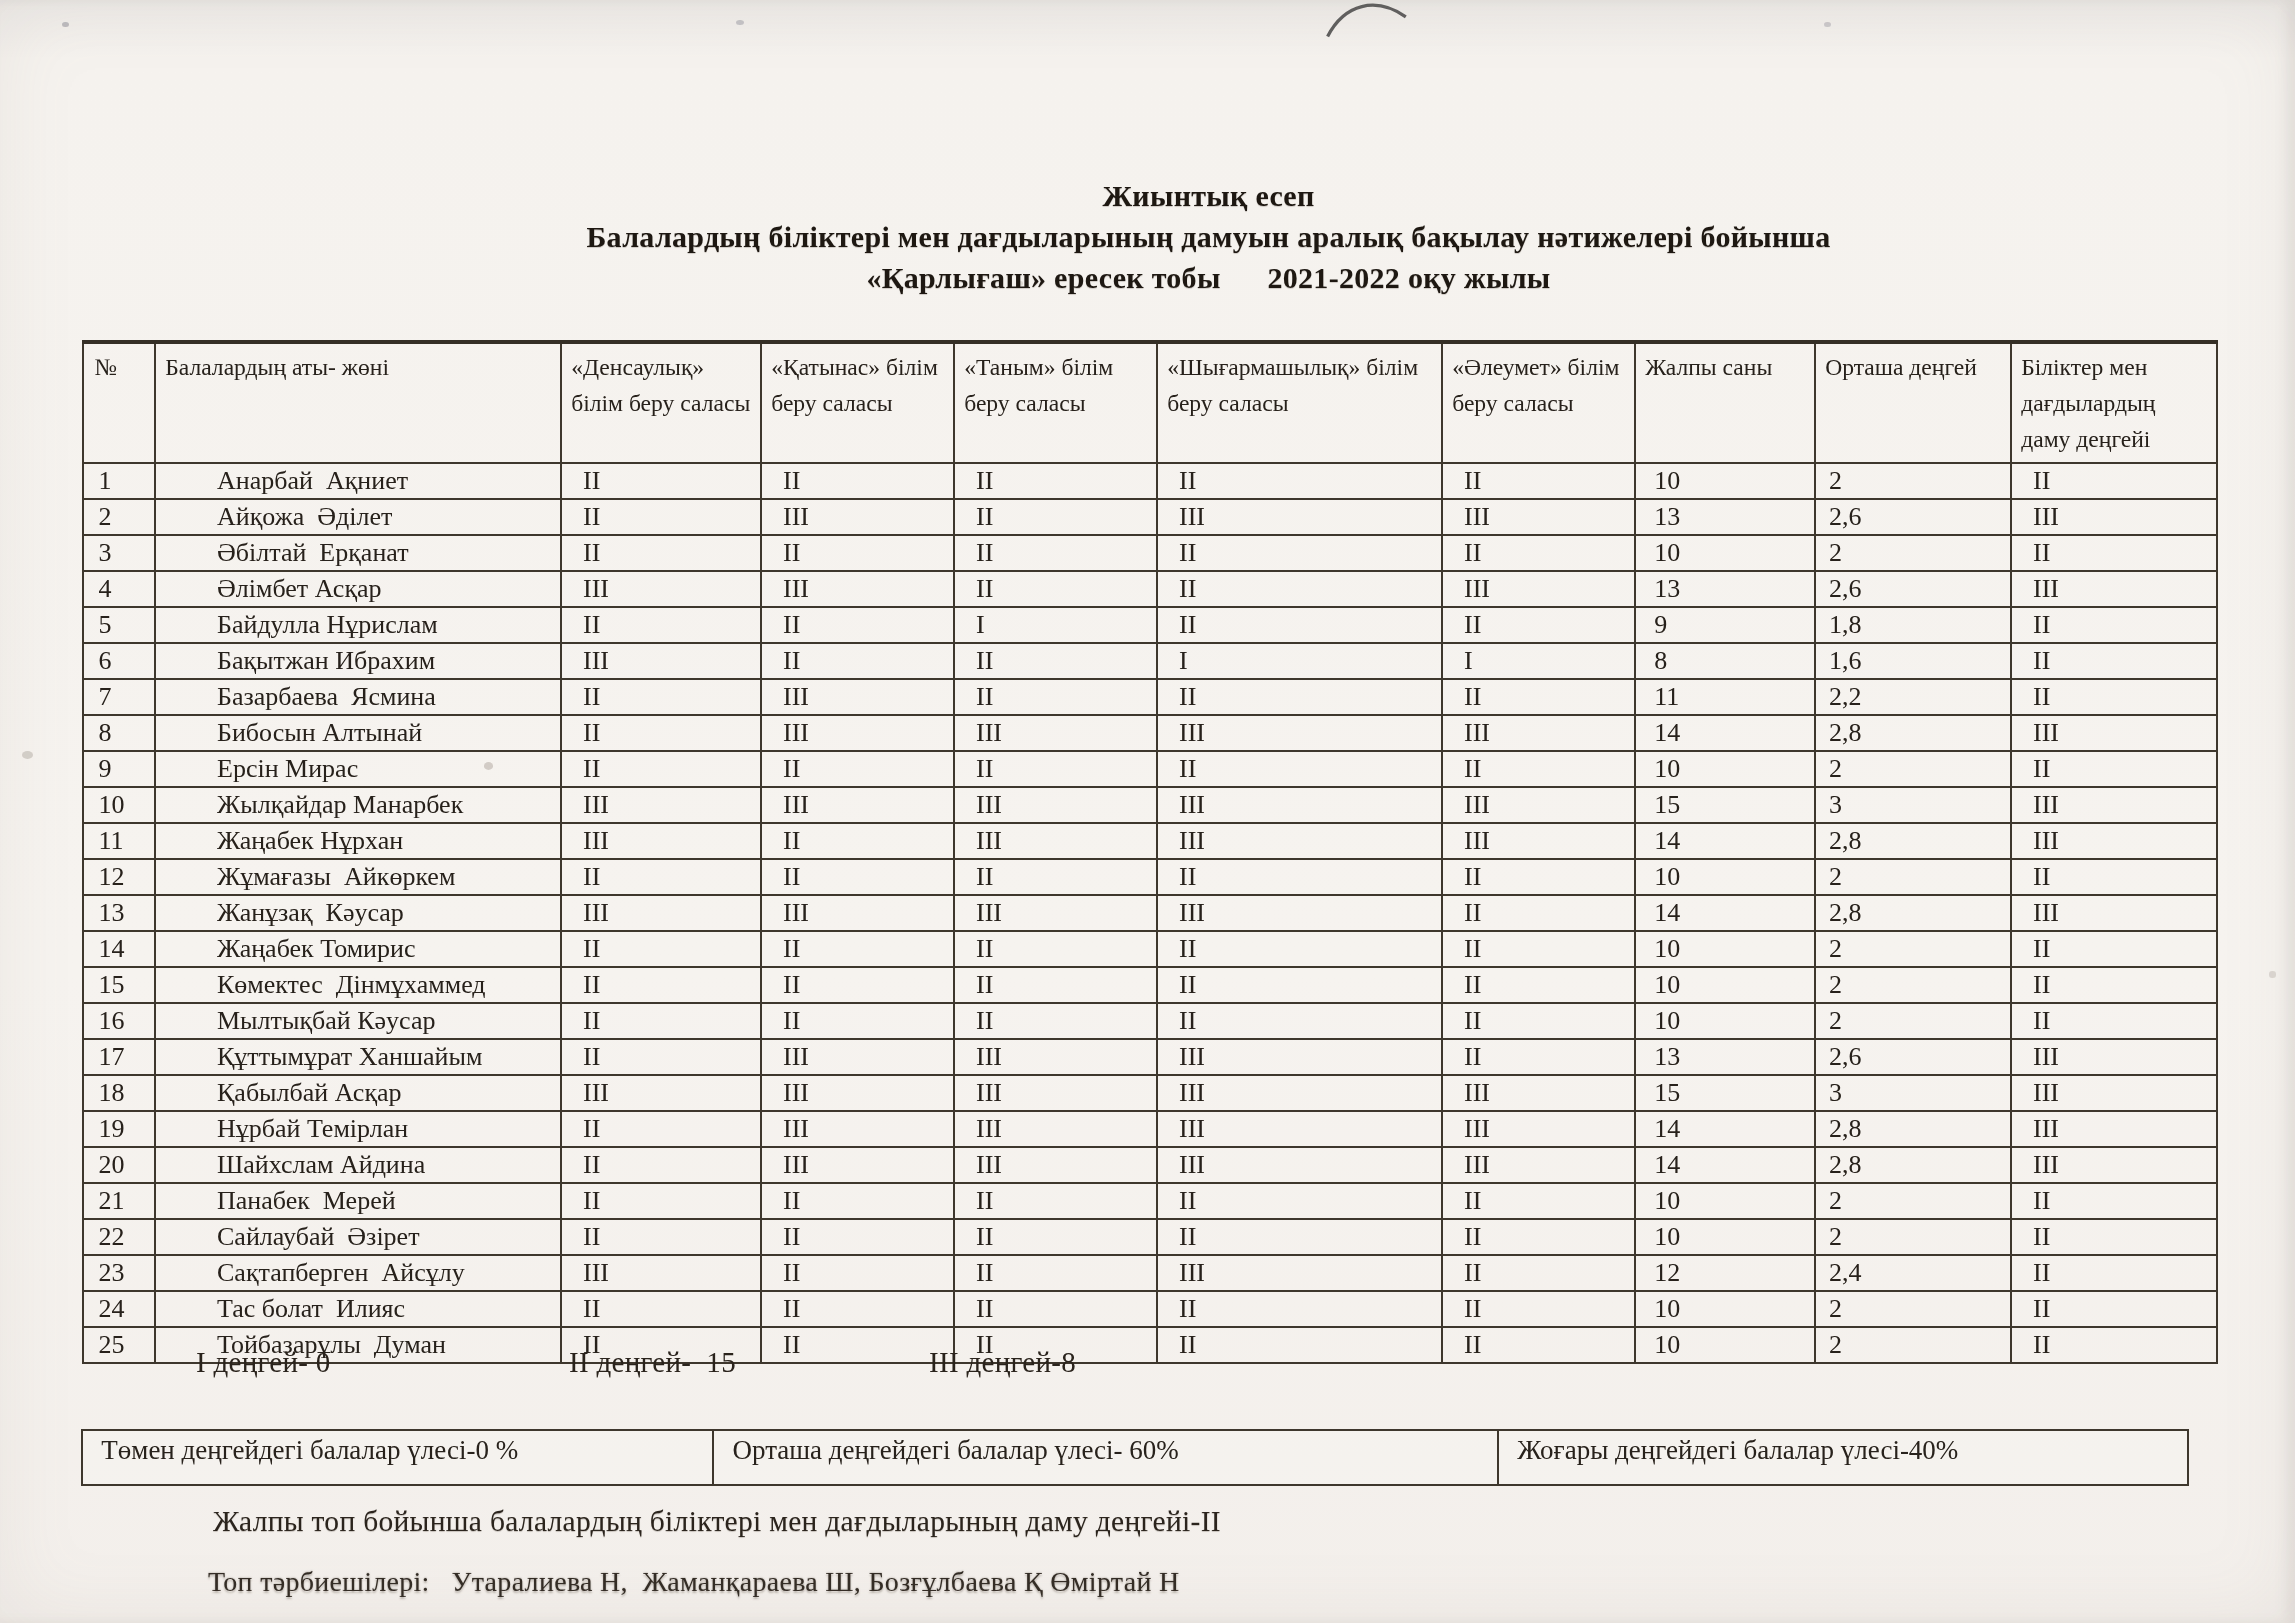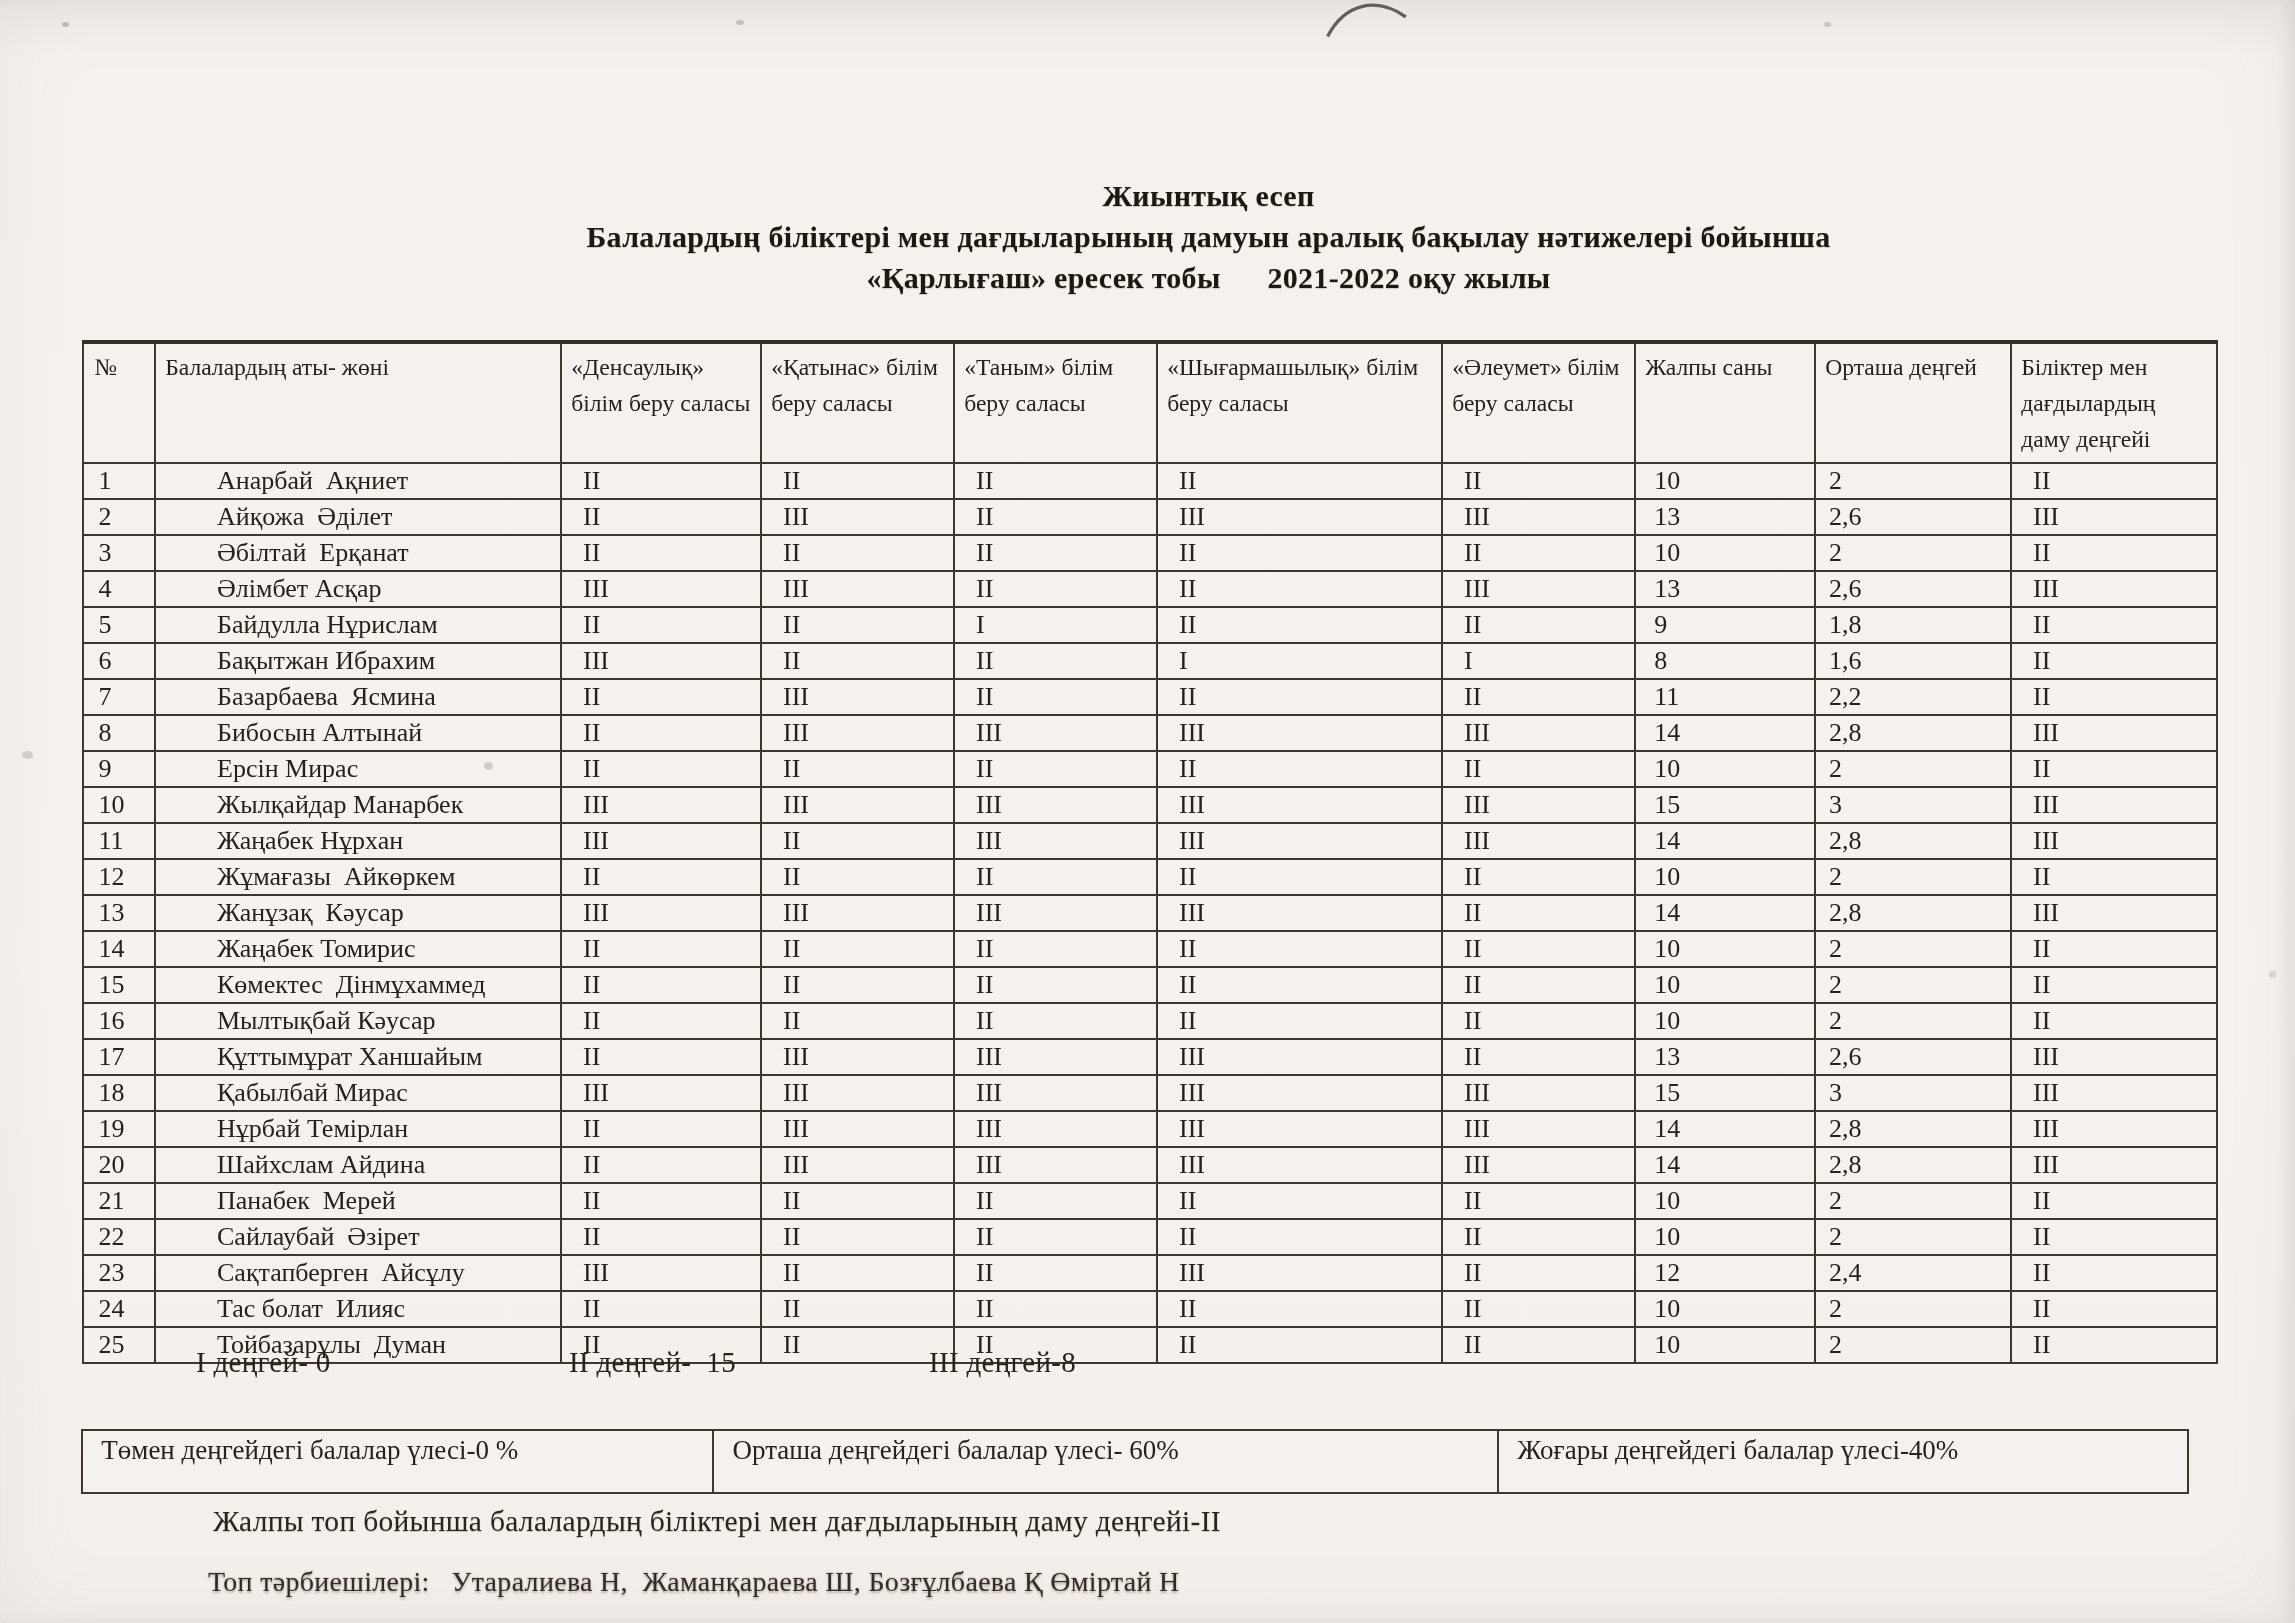--- a/index.html
+++ b/index.html
@@ -54,21 +54,21 @@
   table.report td:nth-child(10){padding-left:21px;}
   table.report thead th:nth-child(1){padding-left:10.5px;}
   
   .level-item{
     position:absolute;top:1346px;font-size:29px;color:#2a231c;
     white-space:pre;letter-spacing:0.3px;
   }
   .level-1{left:196px;} .level-2{left:569px;} .level-3{left:929px;}
   
   .share-box{
-    position:absolute;left:81px;top:1429px;width:2108px;height:65px;
+    position:absolute;left:81px;top:1429px;width:2108px;height:57px;
     border:2.6px solid #3e372d;display:flex;box-sizing:border-box;
     background:rgba(255,255,255,0.15);
   }
   .share-cell{
     box-sizing:border-box;padding:3.9px 3.9px 0 18.3px;
     font-size:27px;color:#28221c;white-space:pre;
   }
   .share-cell.c1{width:30.0%;border-right:2px solid #3e372d;}
   .share-cell.c2{width:37.3%;border-right:2px solid #3e372d;}
   .share-cell.c3{width:32.7%;}
@@ -336,21 +336,21 @@
           <td>III</td>
           <td>III</td>
           <td>III</td>
           <td>II</td>
           <td>13</td>
           <td>2,6</td>
           <td>III</td>
         </tr>
         <tr>
           <td>18</td>
-          <td>Қабылбай Мирас</td>
+          <td>Қабылбай Асқар</td>
           <td>III</td>
           <td>III</td>
           <td>III</td>
           <td>III</td>
           <td>III</td>
           <td>15</td>
           <td>3</td>
           <td>III</td>
         </tr>
         <tr>

